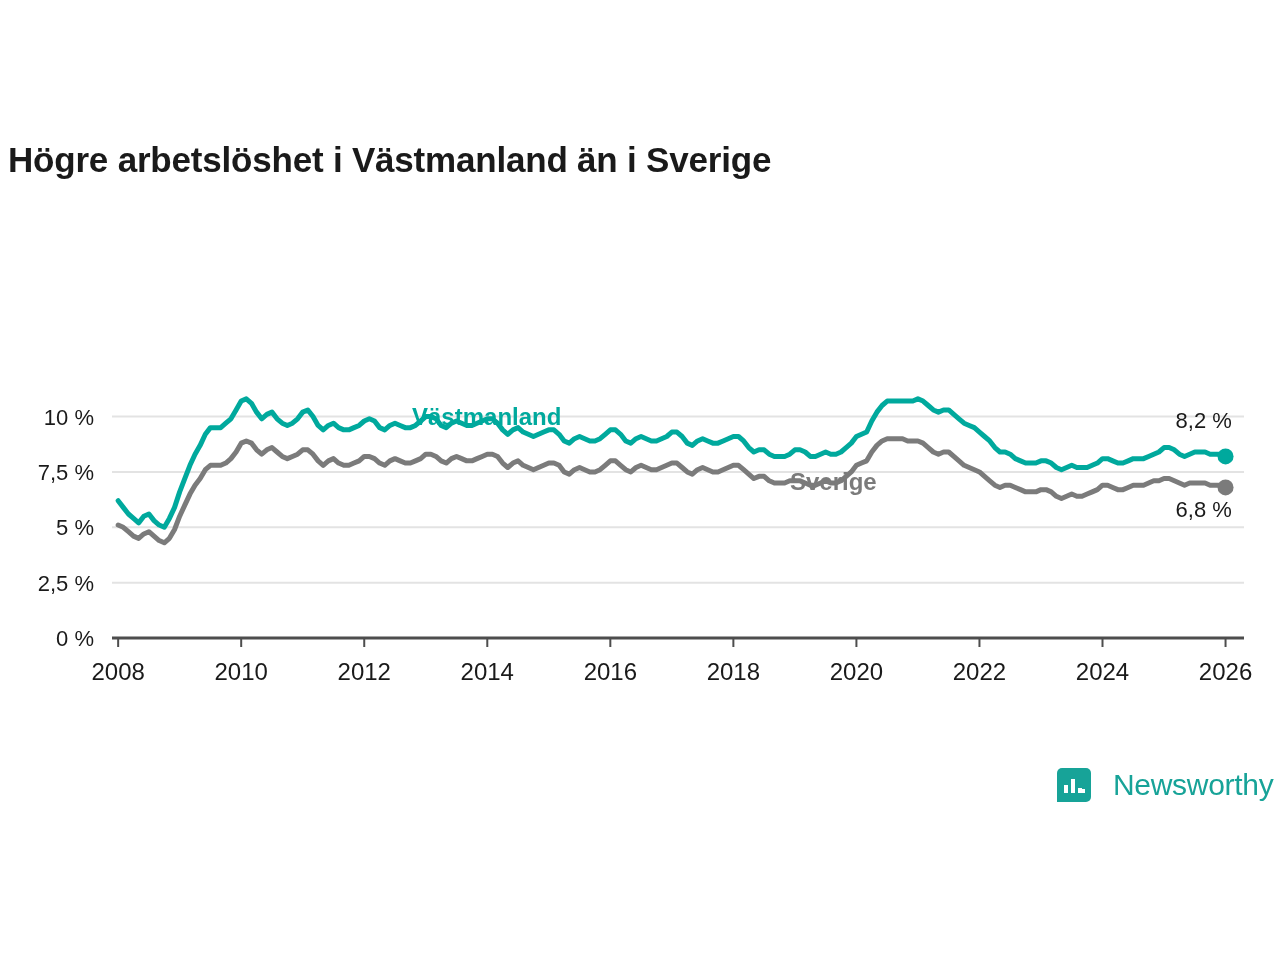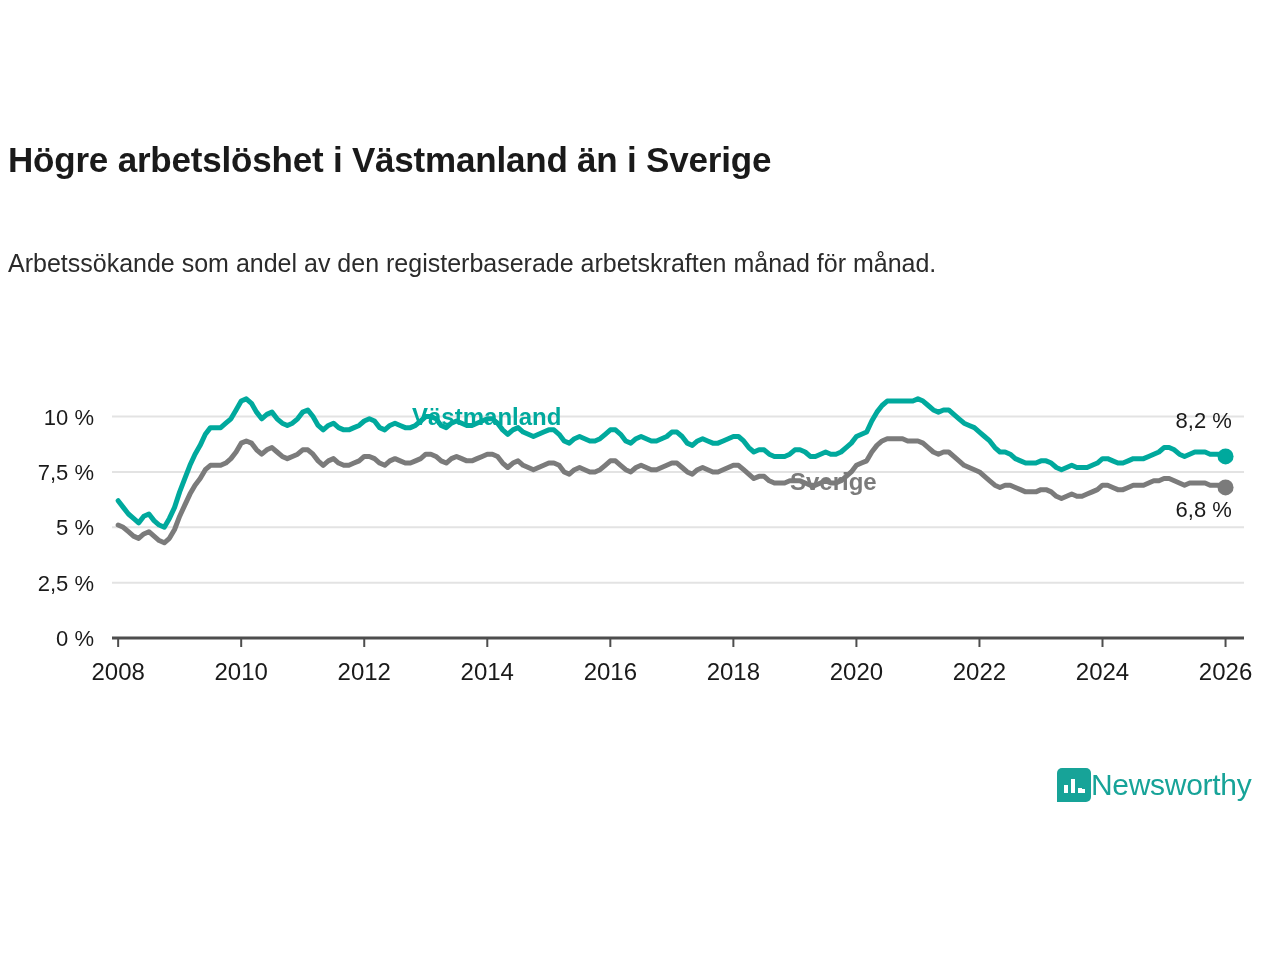--- a/index.html
+++ b/index.html
@@ -70,21 +70,21 @@
     font-size: 22px;
     font-family: "Liberation Sans", sans-serif;
     text-anchor: start;
   }
   .logo {
     position: absolute;
     left: 1057px;
     top: 768px;
     display: flex;
     align-items: center;
-    gap: 0;
+    gap: 22px;
   }
   .logo-mark {
     width: 34px;
     height: 34px;
     background: #17a398;
     border-radius: 5px 5px 5px 0;
     position: relative;
   }
   .logo-mark .bars {
     position: absolute;
@@ -115,21 +115,20 @@
     color: #17a398;
     letter-spacing: -0.3px;
   }
 </style>
 </head>
 <body>
 
 <div class="page">
 
   <div class="title">Högre arbetslöshet i Västmanland än i Sverige</div>
-  <div class="subtitle">Arbetssökande som andel av den registerbaserade arbetskraften månad för månad.</div>
 
   <div class="chart-area">
     <svg class="plot" id="plot-svg" width="1280" height="320" viewBox="0 0 1280 320">
         <line x1="112" x2="1244" y1="258" y2="258" stroke="#4d4d4d" stroke-width="3"></line>
         <text x="94" y="266" class="ytick">0 %</text>
         <line x1="112" x2="1244" y1="202.64285714285714" y2="202.64285714285714" stroke="#e3e3e3" stroke-width="2"></line>
         <text x="94" y="210.64285714285714" class="ytick">2,5 %</text>
         <line x1="112" x2="1244" y1="147.28571428571428" y2="147.28571428571428" stroke="#e3e3e3" stroke-width="2"></line>
         <text x="94" y="155.28571428571428" class="ytick">5 %</text>
         <line x1="112" x2="1244" y1="91.92857142857142" y2="91.92857142857142" stroke="#e3e3e3" stroke-width="2"></line>

